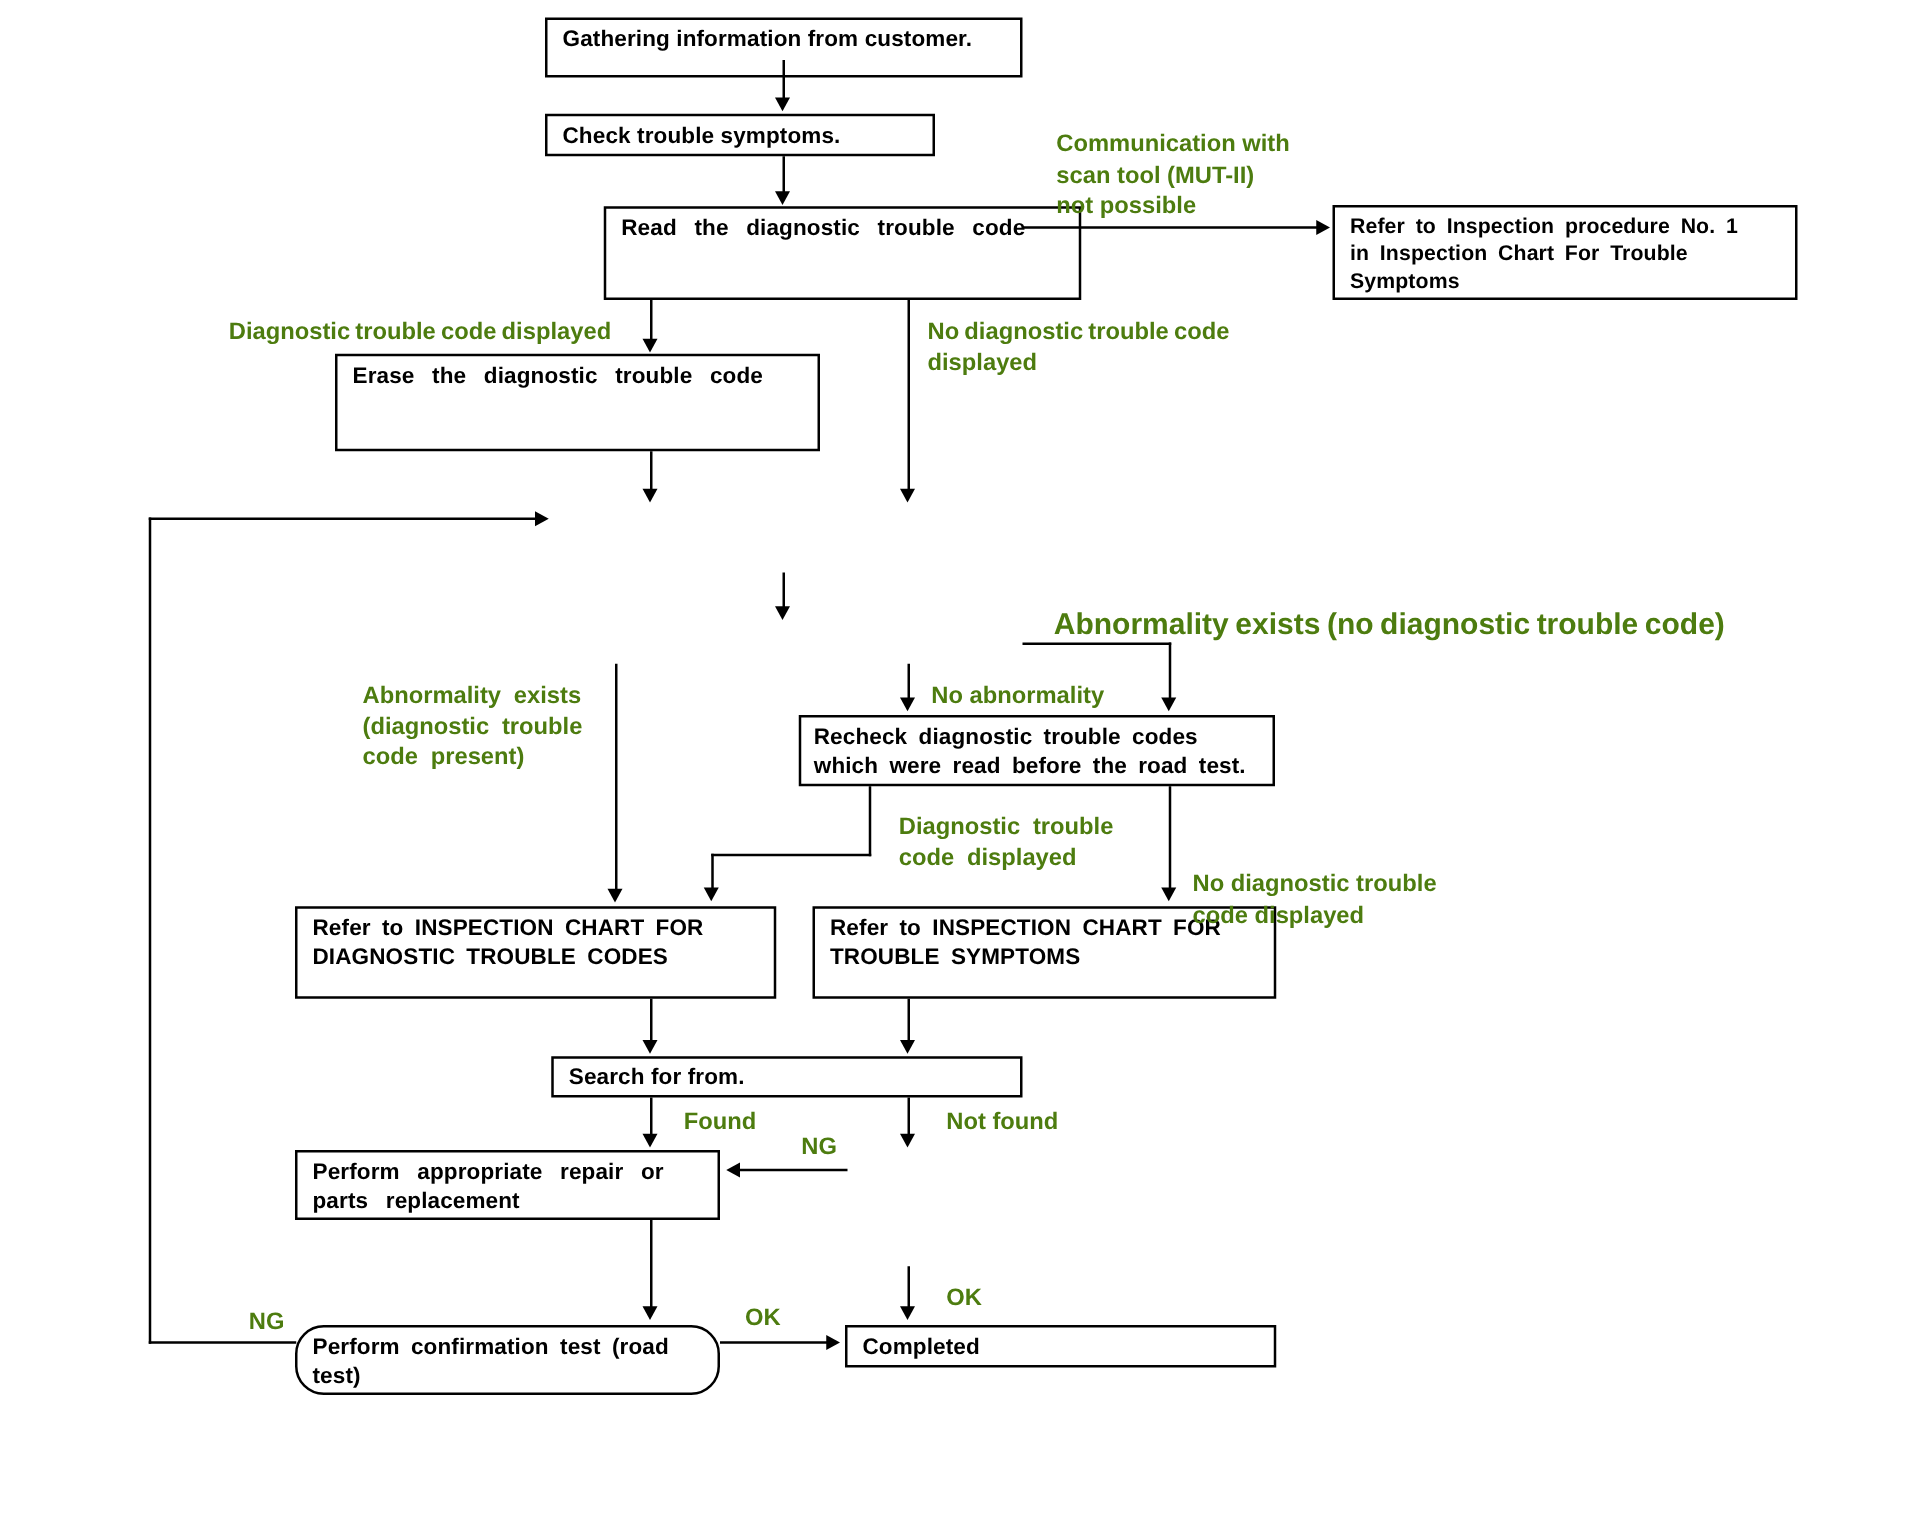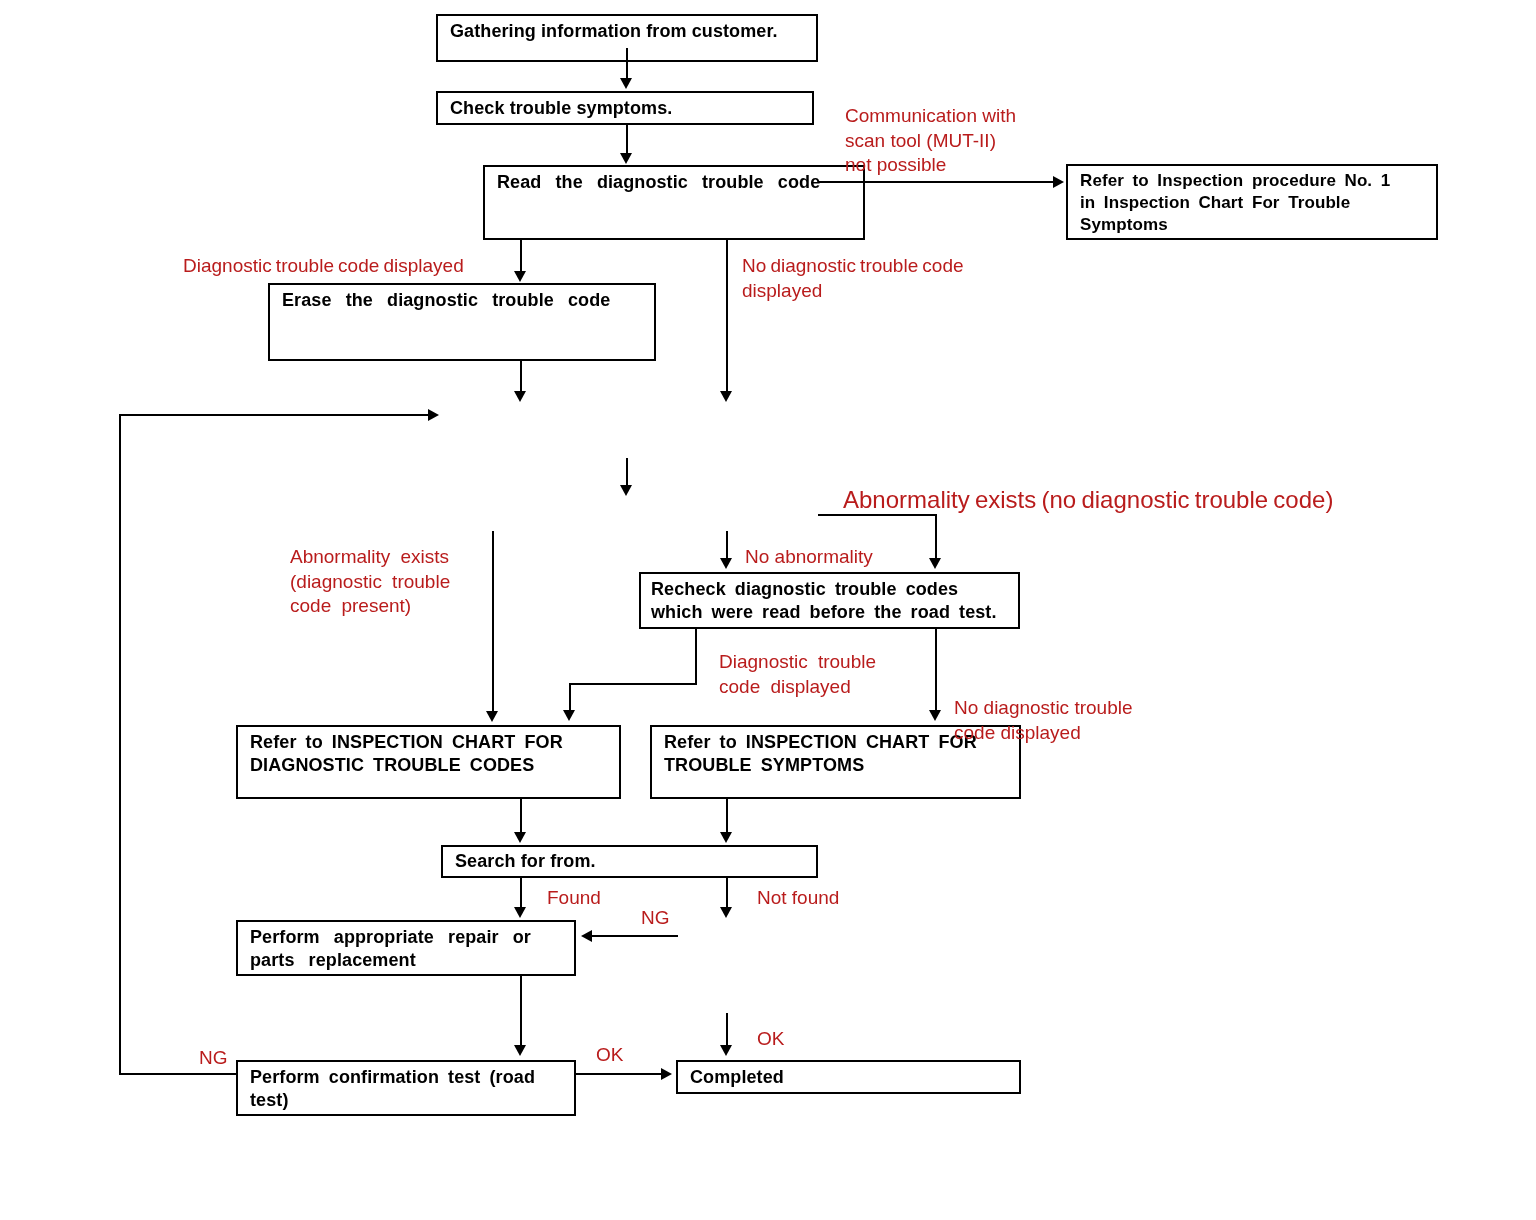--- a/index.html
+++ b/index.html
@@ -33,22 +33,22 @@
   }
   
   .spread .ln {
     word-spacing: 0.50em;
   }
   .spread2 .ln {
     word-spacing: 0.22em;
   }
   .lbl {
     position: absolute;
-    color: #b91c1c;
-    font-weight: normal;
+    color: #4d7c0f;
+    font-weight: bold;
     line-height: 1.30;
     white-space: pre-line;
     letter-spacing: 0.0px;
   }
   .lbl.tight {
     word-spacing: -0.06em;
   }
   .lbl.wide {
     word-spacing: 0.26em;
   }
@@ -85,21 +85,21 @@
 </style>
 </head>
 <body>
 
 <div id="canvas">
 
   <div class="box" style="left:436px; top:14px; width:382px; height:48px; font-size:18px; padding-top:4px;">
     <span class="ln">Gathering information from customer.</span>
   </div>
 
-  <div class="box" style="left:436px; top:91px; width:378px; height:34px; font-size:18px; padding-top:4px;">
+  <div class="box" style="left:436px; top:91px; width:312px; height:34px; font-size:18px; padding-top:4px;">
     <span class="ln spread2">Check trouble symptoms.</span>
   </div>
 
   <div class="box spread" style="left:436px; top:165px; width:382px; height:75px; font-size:18px; padding-top:4px;margin-left:47px;">
     <span class="ln">Read the diagnostic trouble code</span>
   </div>
 
   <div class="box spread2" style="left:1066px; top:164px; width:372px; height:76px; font-size:17px; padding-top:4px;">
     <span class="ln">Refer to Inspection procedure No. 1</span>
     <span class="ln">in Inspection Chart For Trouble</span>
@@ -130,21 +130,21 @@
   <div class="box" style="left:441px; top:845px; width:377px; height:33px; font-size:18px; padding-top:3px;">
     <span class="ln">Search for from.</span>
   </div>
 
   <div class="box spread" style="left:236px; top:920px; width:340px; height:56px; font-size:18px; padding-top:4px;">
     <span class="ln">Perform appropriate repair or</span>
     <span class="ln spread2">parts replacement</span>
   </div>
 
 
-  <div class="box spread2" style="left:236px; top:1060px; width:340px; height:56px; font-size:18px; padding-top:4px;">
+  <div class="box spread2" style="left:236px; top:1060px; width:340px; height:56px; font-size:18px; padding-top:4px;border-radius:23px;">
     <span class="ln">Perform confirmation test (road</span>
     <span class="ln">test)</span>
   </div>
 
   <div class="box" style="left:676px; top:1060px; width:345px; height:34px; font-size:18px; padding-top:4px;">
     <span class="ln">Completed</span>
   </div>
 
   <div class="ln-v" style="left:626px; top:48px; height:32px;"></div>
   <div class="arw arw-d" style="left:620px; top:78px;"></div>

